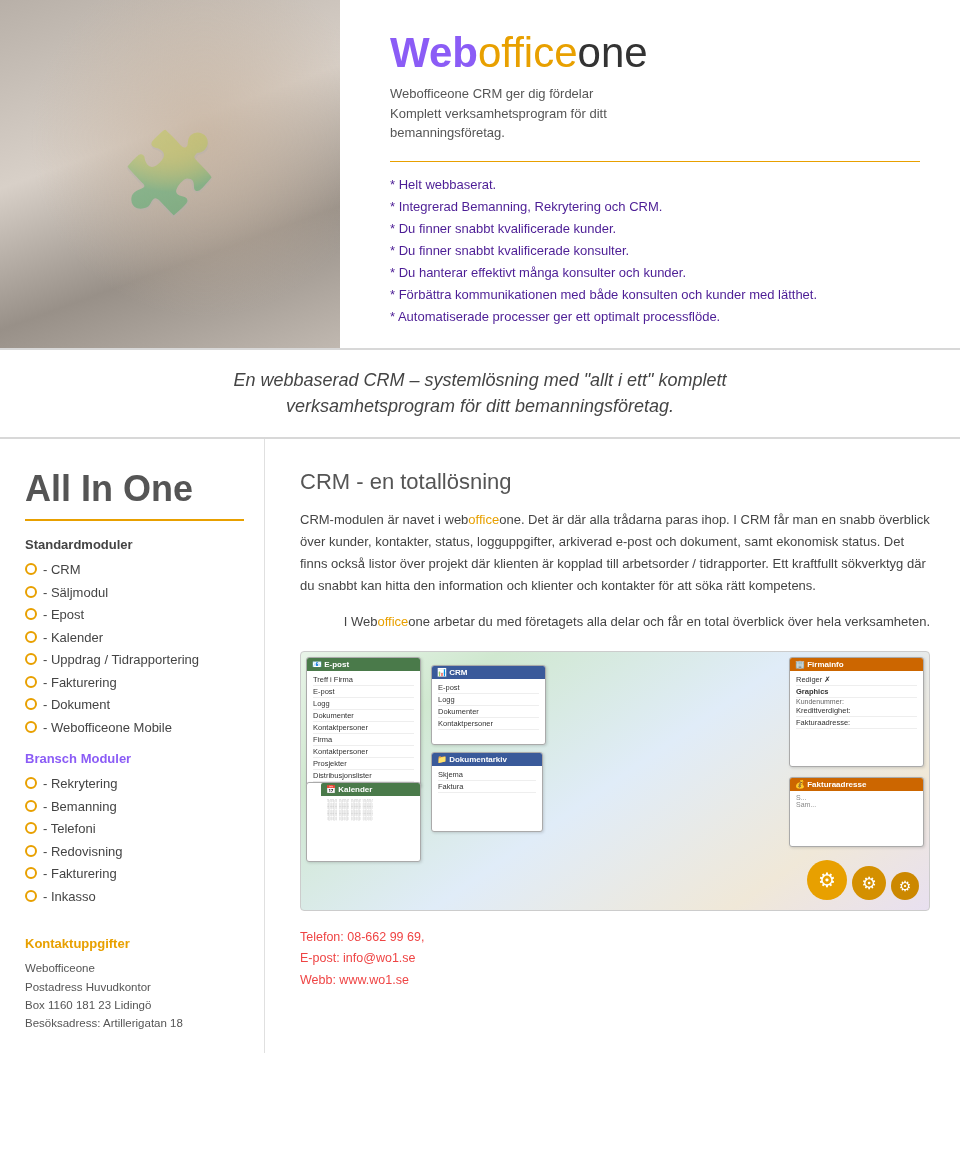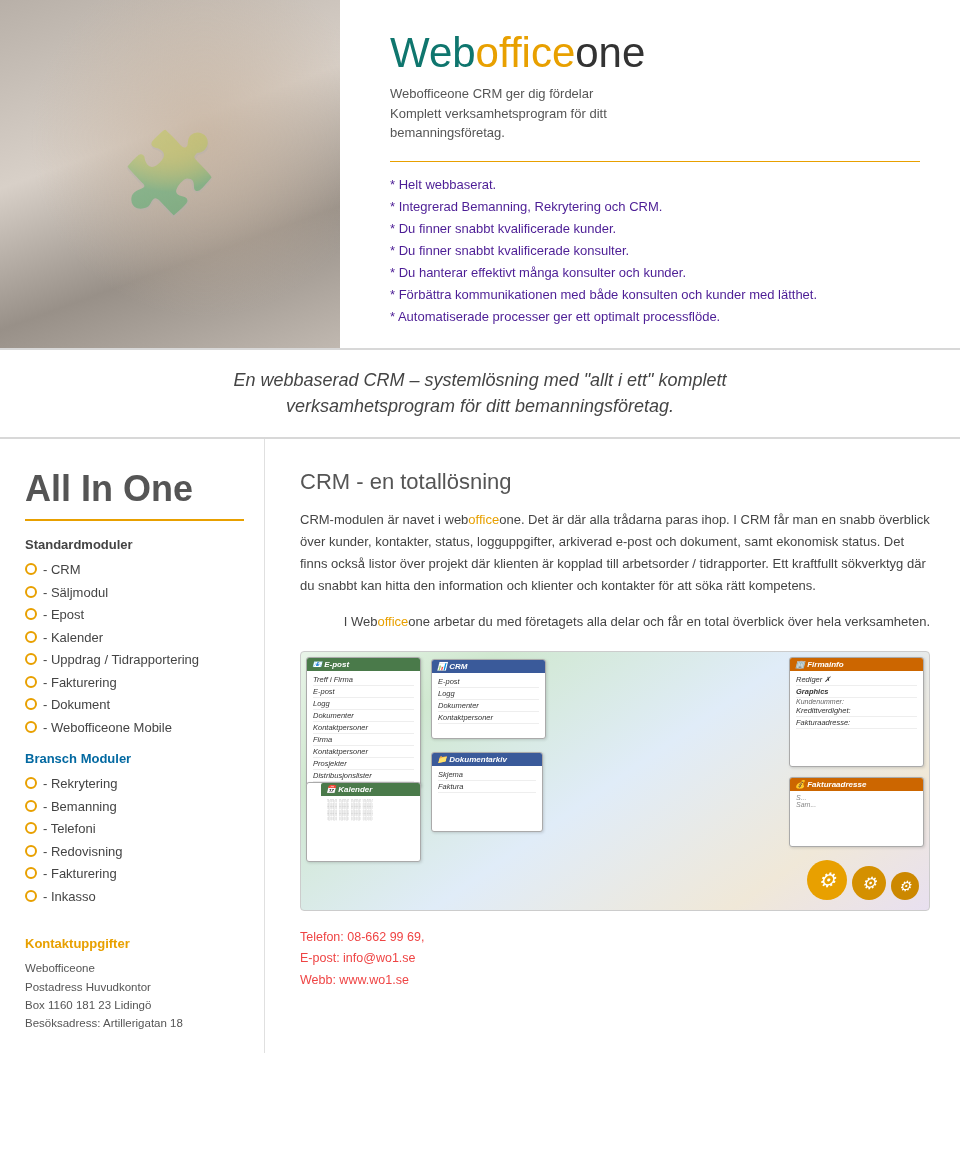--- a/index.html
+++ b/index.html
@@ -53,21 +53,21 @@
       padding: 30px 40px 20px 50px;
     }
 
     .brand-title {
       font-size: 42px;
       font-weight: 300;
       color: #333;
       margin-bottom: 8px;
       line-height: 1.1;
     }
-    .brand-title .web { color: #0f766e; font-weight: 400; }
+    .brand-title .web { color: #8b5cf6; font-weight: 700; }
     .brand-title .office { color: #e8a000; font-weight: 300; }
     .brand-title .one { color: #333; font-weight: 300; }
 
     .brand-subtitle {
       font-size: 13px;
       color: #555;
       margin-bottom: 18px;
       line-height: 1.5;
     }
 
@@ -162,21 +162,21 @@
       margin-top: 3px;
     }
 
     .sidebar-item-text {
       flex: 1;
     }
 
     .sidebar-bransch {
       font-size: 13px;
       font-weight: bold;
-      color: #0369a1;
+      color: #8b5cf6;
       margin-top: 14px;
       margin-bottom: 8px;
     }
 
     
     .contact-block {
       margin-top: 28px;
       font-size: 11.5px;
       color: #555;
       line-height: 1.6;
@@ -229,21 +229,20 @@
       overflow: hidden;
       display: flex;
       align-items: center;
       justify-content: center;
     }
 
     .screenshot-inner {
       width: 100%;
       height: 100%;
       position: relative;
-      font-style: italic;
     }
 
     
     .ss-panel {
       position: absolute;
       background: #fff;
       border: 1px solid #aaa;
       border-radius: 3px;
       font-size: 8px;
       color: #333;
@@ -449,21 +448,21 @@
           <div class="ss-menu-item">E-post</div>
           <div class="ss-menu-item">Logg</div>
           <div class="ss-menu-item">Dokumenter</div>
           <div class="ss-menu-item">Kontaktpersoner</div>
           <div class="ss-menu-item">Firma</div>
           <div class="ss-menu-item">Kontaktpersoner</div>
           <div class="ss-menu-item">Prosjekter</div>
           <div class="ss-menu-item">Distribusjonslister</div>
         </div>
 
-        <div class="ss-panel" style="left:130px; top:7px; width:115px; min-height:80px;">
+        <div class="ss-panel" style="left:130px; top:13px; width:115px; min-height:80px;">
           <div class="ss-panel-header blue">📊 CRM</div>
           <div class="ss-menu-item">E-post</div>
           <div class="ss-menu-item">Logg</div>
           <div class="ss-menu-item">Dokumenter</div>
           <div class="ss-menu-item">Kontaktpersoner</div>
         </div>
 
         <div class="ss-panel" style="left:5px; top:130px; width:115px; min-height:80px;padding-left:20px;">
           <div class="ss-panel-header">📅 Kalender</div>
           <div style="font-size:7px; color:#666; margin-top:2px;">

